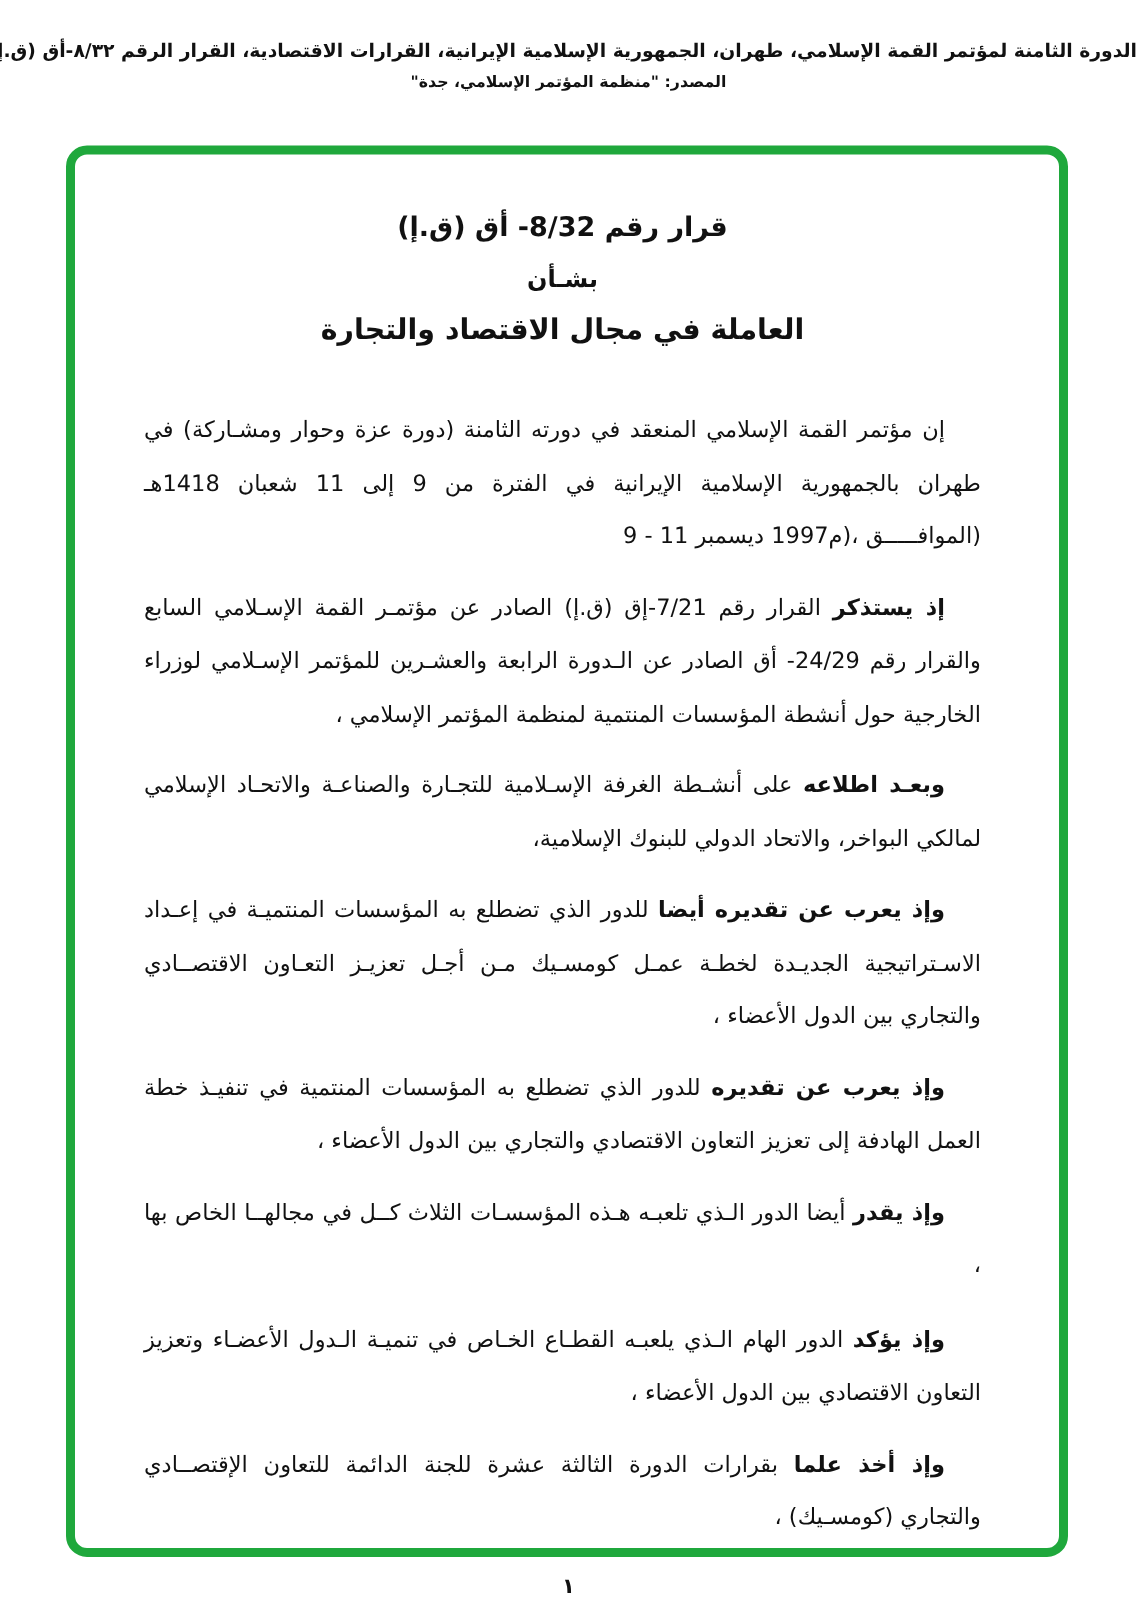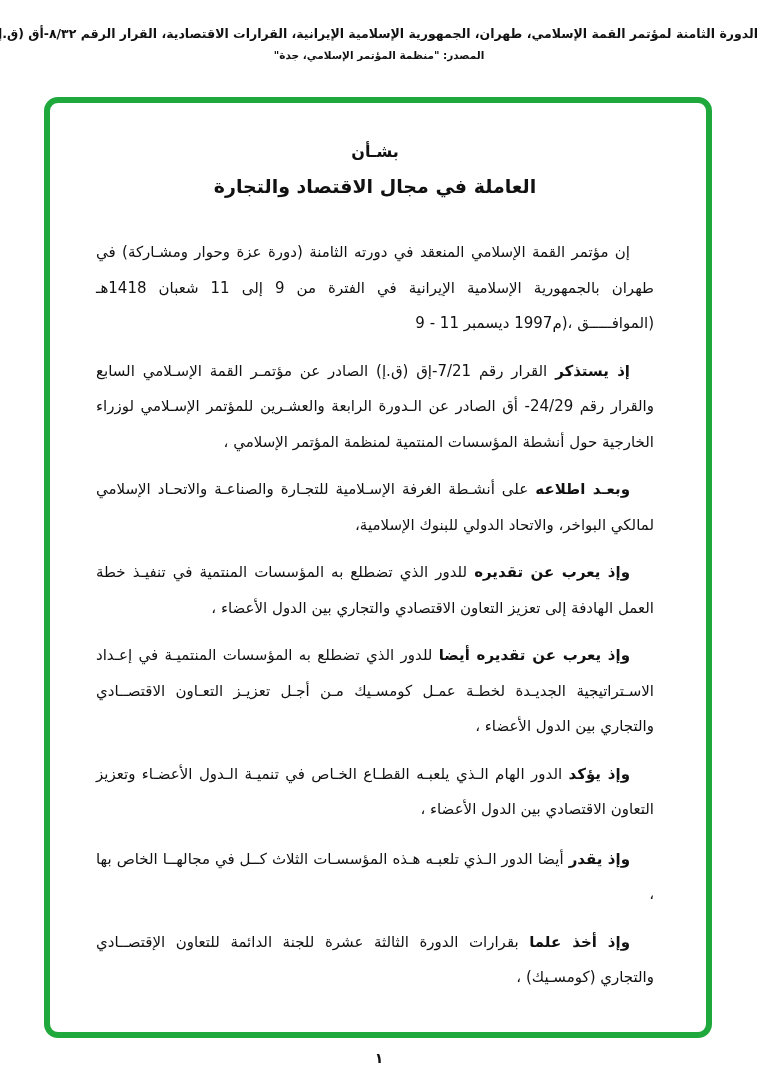--- a/index.html
+++ b/index.html
@@ -34,28 +34,29 @@
 </head>
 <body style="color: rgb(17, 17, 17);">
 
 <div class="doc-header">
   <div class="doc-header-line1">الدورة الثامنة لمؤتمر القمة الإسلامي، طهران، الجمهورية الإسلامية الإيرانية، القرارات الاقتصادية، القرار الرقم ٨/٣٢-أق (ق.إ)</div>
   <div class="doc-header-line2">المصدر:  "منظمة المؤتمر الإسلامي، جدة"</div>
 </div>
 
 <div class="frame" style="border-color: rgb(31, 168, 60);">
   <div class="title-block">
+    <div class="t1">قرار رقم 8/32- أق (ق.إ)</div>
     <div class="t2">بشـأن</div>
     <div class="t4">العاملة في مجال الاقتصاد والتجارة</div>
   </div>
   <div class="body-text" id="body-paragraphs">
       <div class="para"><span>إن مؤتمر القمة الإسلامي المنعقد في دورته الثامنة (دورة عزة  وحوار  ومشـاركة) في طهران بالجمهورية الإسلامية الإيرانية في الفترة من  9 إلى 11 شعبان 1418هـ (الموافـــــق </span><span dir="ltr" class="date-seg"><span>9 - 11 </span><span dir="rtl">ديسمبر</span><span> 1997</span><span dir="rtl">م</span><span>)،</span></span></div>
       <div class="para"><span class="lead">إذ يستذكر</span><span> القرار رقم 7/21-إق (ق.إ) الصادر عن مؤتمـر القمة الإسـلامي السابع والقرار رقم  24/29- أق الصادر عن الـدورة الرابعة والعشـرين للمؤتمر الإسـلامي لوزراء الخارجية حول أنشطة المؤسسات المنتمية لمنظمة المؤتمر الإسلامي ،</span></div>
       <div class="para"><span class="lead">وبعـد اطلاعه</span><span> على أنشـطة الغرفة الإسـلامية للتجـارة والصناعـة والاتحـاد الإسلامي لمالكي البواخر، والاتحاد الدولي للبنوك الإسلامية،</span></div>
+      <div class="para"><span class="lead">وإذ يعرب عن تقديره أيضا</span><span> للدور الذي تضطلع به المؤسسات المنتميـة في إعـداد الاسـتراتيجية الجديـدة لخطـة عمـل كومسـيك مـن أجـل تعزيـز التعـاون الاقتصــادي والتجاري بين الدول الأعضاء ،</span></div>
       <div class="para"><span class="lead">وإذ يعرب عن تقديره</span><span> للدور الذي تضطلع به المؤسسات  المنتمية في تنفيـذ خطة العمل الهادفة إلى تعزيز التعاون الاقتصادي والتجاري بين الدول الأعضاء ،</span></div>
-      <div class="para"><span class="lead">وإذ يعرب عن تقديره أيضا</span><span> للدور الذي تضطلع به المؤسسات المنتميـة في إعـداد الاسـتراتيجية الجديـدة لخطـة عمـل كومسـيك مـن أجـل تعزيـز التعـاون الاقتصــادي والتجاري بين الدول الأعضاء ،</span></div>
+      <div class="para"><span class="lead">وإذ يقدر</span><span> أيضا الدور الـذي تلعبـه هـذه المؤسسـات الثلاث كــل في مجالهــا الخاص بها ،</span></div>
       <div class="para"><span class="lead">وإذ يؤكد</span><span> الدور الهام الـذي يلعبـه القطـاع الخـاص في تنميـة الـدول الأعضـاء وتعزيز التعاون الاقتصادي بين الدول الأعضاء ،</span></div>
-      <div class="para"><span class="lead">وإذ يقدر</span><span> أيضا الدور الـذي تلعبـه هـذه المؤسسـات الثلاث كــل في مجالهــا الخاص بها ،</span></div>
       <div class="para"><span class="lead">وإذ أخذ علما</span><span> بقرارات الدورة الثالثة عشرة للجنة الدائمة للتعاون الإقتصــادي والتجاري (كومسـيك) ،</span></div>
     </div>
 </div>
 
 <div class="page-number">١</div>
 
 </body></html>

